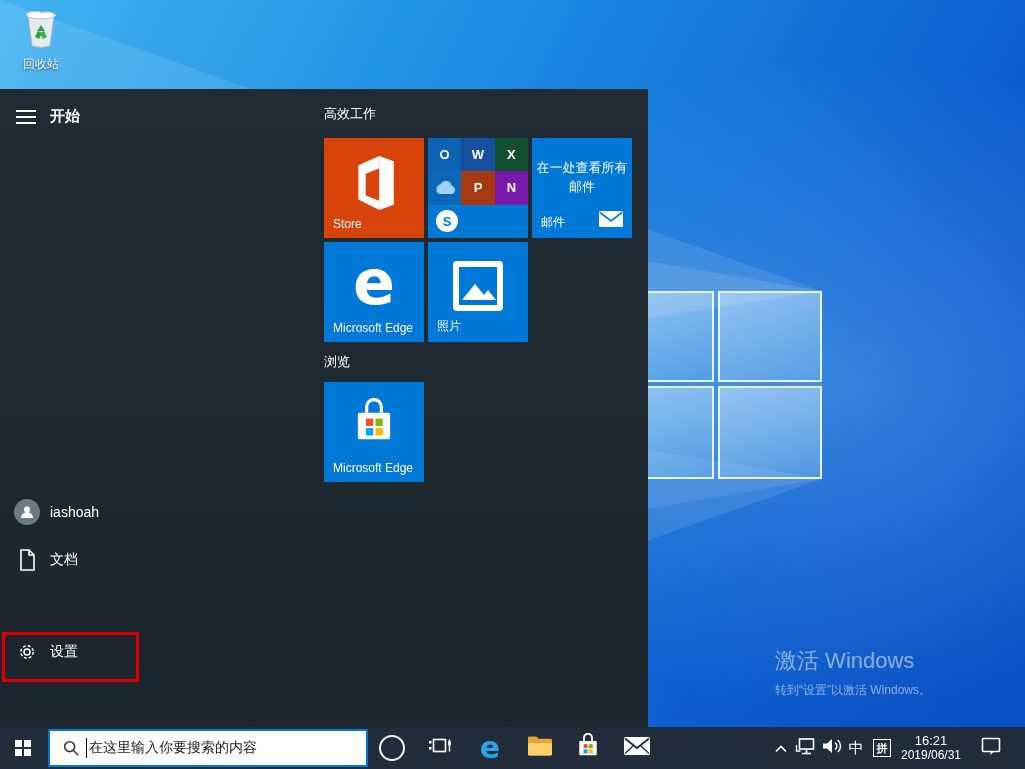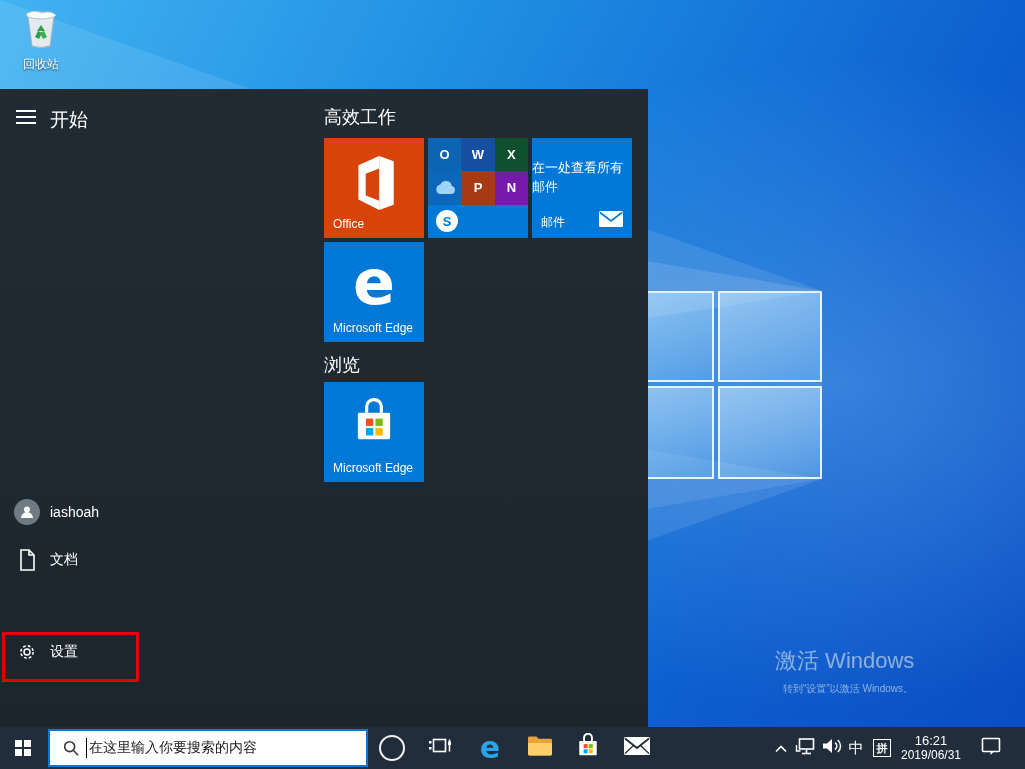--- a/index.html
+++ b/index.html
@@ -19,48 +19,48 @@
   .p1{left:0;top:0;width:94px;height:91px;}
   .p2{left:98px;top:0;width:104px;height:91px;}
   .p3{left:0;top:95px;width:94px;height:93px;}
   .p4{left:98px;top:95px;width:104px;height:93px;}
   
   .recycle{position:absolute;left:12px;top:8px;width:58px;text-align:center;cursor:default;}
   .recycle .lbl{margin-top:2px;font-size:12px;color:#fff;text-shadow:0 1px 2px rgba(0,0,0,.7);}
   
   .watermark{position:absolute;left:775px;top:646px;color:rgba(215,226,234,.62);}
   .watermark .l1{font-size:22px;}
-  .watermark .l2{font-size:10px;margin-top:6px;margin-left:8px;}
+  .watermark .l2{font-size:12px;margin-top:6px;}
   
   .startmenu{position:absolute;left:0;top:89px;width:648px;height:638px;
              background:linear-gradient(180deg,#202b33 0%,#1d262d 100%);z-index:5;}
   .hamburger{position:absolute;left:16px;top:21px;width:20px;height:14px;cursor:pointer;}
   .hamburger span{display:block;height:2px;background:#fff;margin-bottom:4px;}
-  .menu-title{position:absolute;left:50px;top:18px;font-size:19px;font-weight:normal;color:#fff;}
+  .menu-title{position:absolute;left:50px;top:18px;font-size:15px;font-weight:bold;color:#fff;}
   .rail-item{position:absolute;left:0;width:255px;height:46px;display:flex;align-items:center;color:#fff;cursor:pointer;}
   .rail-item .ric{width:26px;margin-left:14px;display:flex;justify-content:center;}
   .rail-item .rlabel{margin-left:10px;font-size:14px;}
   .rail-item.hot{background:rgba(255,255,255,.09);}
   .avatar{width:26px;height:26px;border-radius:50%;background:#6e7b84;display:flex;align-items:center;justify-content:center;}
   .redbox{position:absolute;left:2px;top:543px;width:131px;height:44px;border:3px solid #e10000;z-index:9;pointer-events:none;}
   
-  .group-title{position:absolute;font-size:18px;color:#fff;}
+  .group-title{position:absolute;font-size:13px;color:#fff;}
   .tile{position:absolute;width:100px;height:100px;cursor:pointer;}
   .tile .tlabel{position:absolute;left:9px;bottom:7px;font-size:12px;color:#fff;}
   .t-office{background:#d8430a;}
   .t-blue{background:#0078d7;}
   .minigrid{display:flex;flex-wrap:wrap;width:100px;}
   .mini{width:33.33px;height:33.33px;display:flex;align-items:center;justify-content:center;
         color:#fff;font-size:13px;font-weight:bold;}
   .m-outlook{background:#0e64b4;}.m-word{background:#174fa0;}.m-excel{background:#11502e;}
   .m-onedrive{background:#0c66ba;}.m-ppt{background:#a73a12;}.m-onenote{background:#7719aa;}
   .m-strip{width:100px;height:33.34px;background:#0078d4;display:flex;align-items:center;}
   .skype-circle{width:22px;height:22px;margin-left:8px;border-radius:50%;background:#fff;color:#0078d4;
         font-size:13px;font-weight:bold;display:flex;align-items:center;justify-content:center;}
-  .mail-body{position:absolute;left:0;top:20px;width:100px;color:#fff;font-size:13px;line-height:19px;}
+  .mail-body{position:absolute;left:0;top:20px;width:100px;text-align:center;color:#fff;font-size:13px;line-height:19px;}
   .mail-env{position:absolute;right:9px;bottom:7px;}
   .edge-e{position:absolute;left:0;top:4px;width:100px;text-align:center;color:#fff;
           font-size:62px;font-weight:bold;font-family:"DejaVu Sans",sans-serif;}
   .center-ic{position:absolute;left:0;width:100px;display:flex;justify-content:center;}
   
   .taskbar{position:absolute;left:0;top:727px;width:1025px;height:42px;background:#212d3b;z-index:10;}
   .tb-btn{position:absolute;top:0;height:42px;display:flex;align-items:center;justify-content:center;cursor:pointer;}
   .startbtn{left:0;width:46px;}
   .winpane{display:grid;grid-template-columns:7px 7px;grid-template-rows:7px 7px;gap:2px;}
   .winpane i{background:#fff;display:block;}
@@ -161,21 +161,21 @@
 
     <div class="group-title" style="left:324px;top:16px">高效工作</div>
 
     <div class="tile t-office" style="left:324px;top:49px">
       <span class="center-ic" style="top:18px">
         <svg width="46" height="54" viewBox="0 0 44 52">
           <path fill="#fff" d="M27 0 41 5v42l-14 5V0z"></path>
           <path fill="#fff" d="M27 0 7 9v33l20 10v-9l-13-5V17l13-5V0z"></path>
         </svg>
       </span>
-      <span class="tlabel">Office</span>
+      <span class="tlabel">Store</span>
     </div>
 
     <div class="tile" style="left:428px;top:49px">
       <div class="minigrid">
         <div class="mini m-outlook">
             <span>O</span>
           </div>
         <div class="mini m-word">
             <span>W</span>
           </div>
@@ -213,20 +213,30 @@
             <path d="M1 1.5 12 10 23 1.5" fill="none" stroke="#0078d7" stroke-width="1.6"></path>
           </svg>
       </span>
     </div>
 
     <div class="tile t-blue" style="left:324px;top:153px">
       <div class="edge-e">e</div>
       <span class="tlabel">Microsoft Edge</span>
     </div>
 
+    <div class="tile t-blue" style="left:428px;top:153px">
+      <span class="center-ic" style="top:16px">
+        <svg width="56" height="56" viewBox="0 0 56 56">
+          <rect x="3" y="3" width="50" height="50" rx="4" fill="#fff"></rect>
+          <rect x="9" y="9" width="38" height="38" fill="#0078d7"></rect>
+          <path d="M12 42l13-16 9 11 4-5 8 10z" fill="#fff"></path>
+        </svg>
+      </span>
+      <span class="tlabel">照片</span>
+    </div>
 
     <div class="group-title" style="left:324px;top:264px">浏览</div>
 
     <div class="tile t-blue" style="left:324px;top:293px">
       <span class="center-ic" style="top:16px">
         <svg width="44" height="50" viewBox="0 0 30 34">
           <path d="M10 10V6a5 5 0 0 1 10 0v4" fill="none" stroke="#fff" stroke-width="2.2"></path>
           <rect x="4" y="10" width="22" height="18" rx="1" fill="#fff"></rect>
           <rect x="9.5" y="14" width="5" height="5" fill="#f25022"></rect>
           <rect x="16" y="14" width="5" height="5" fill="#7fba00"></rect>

